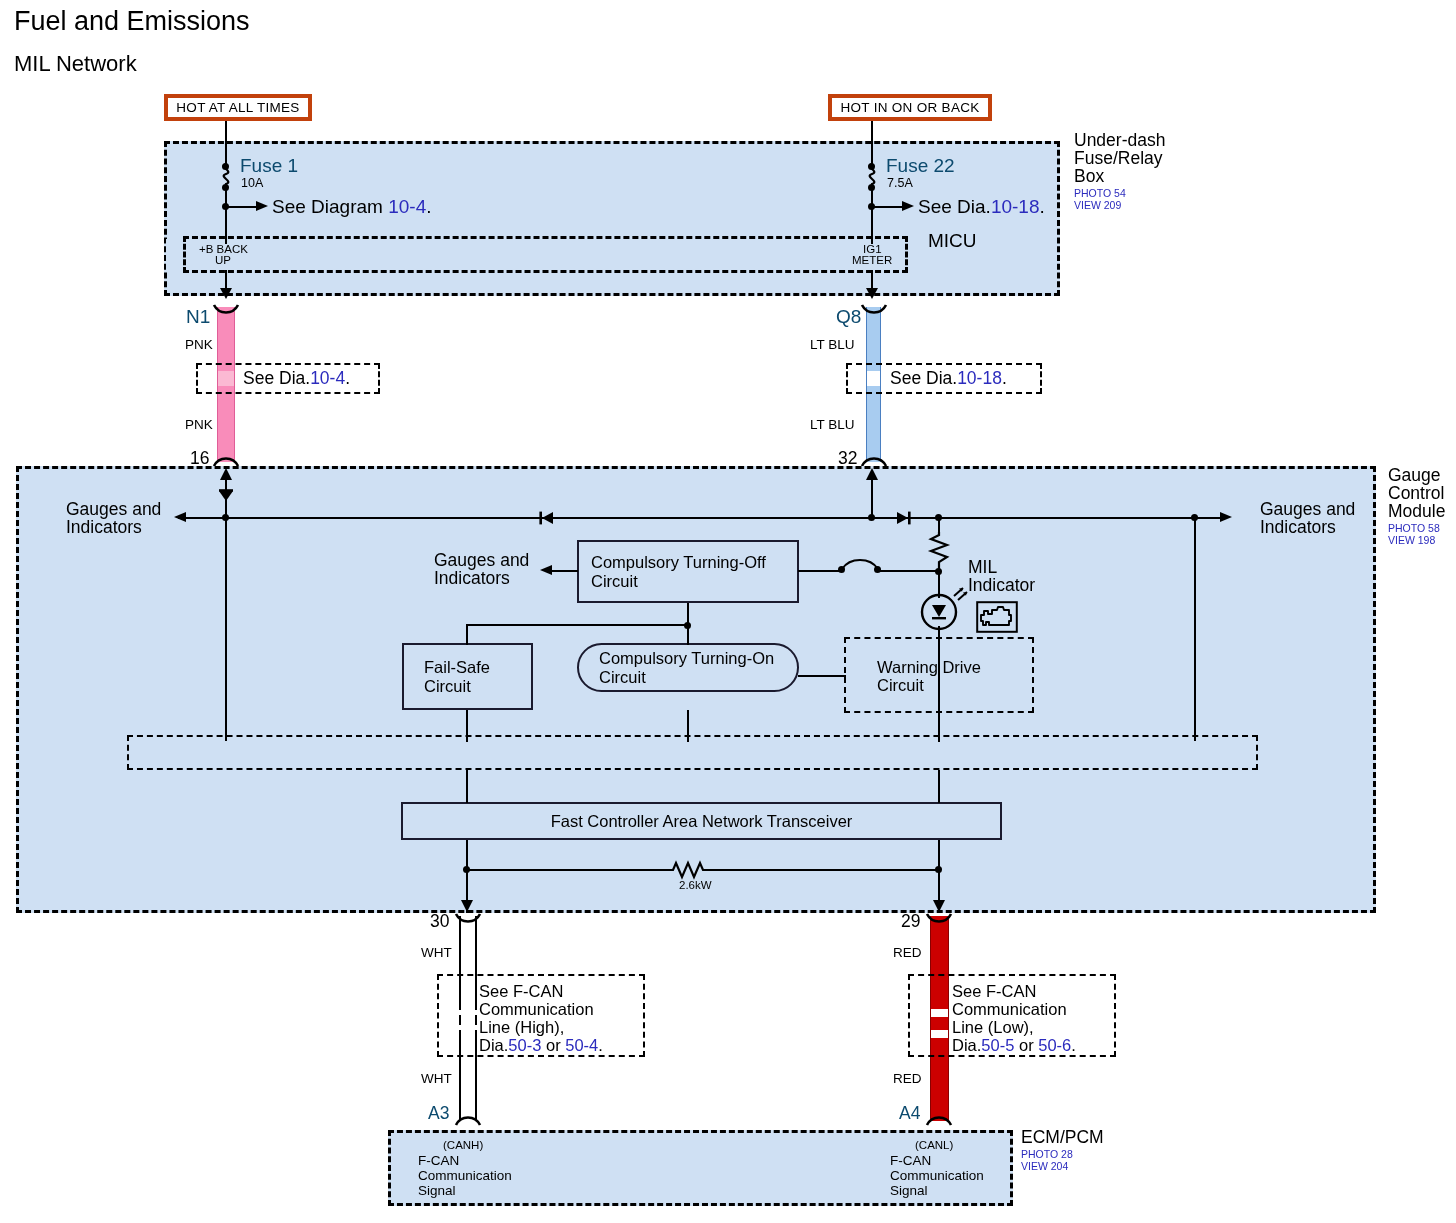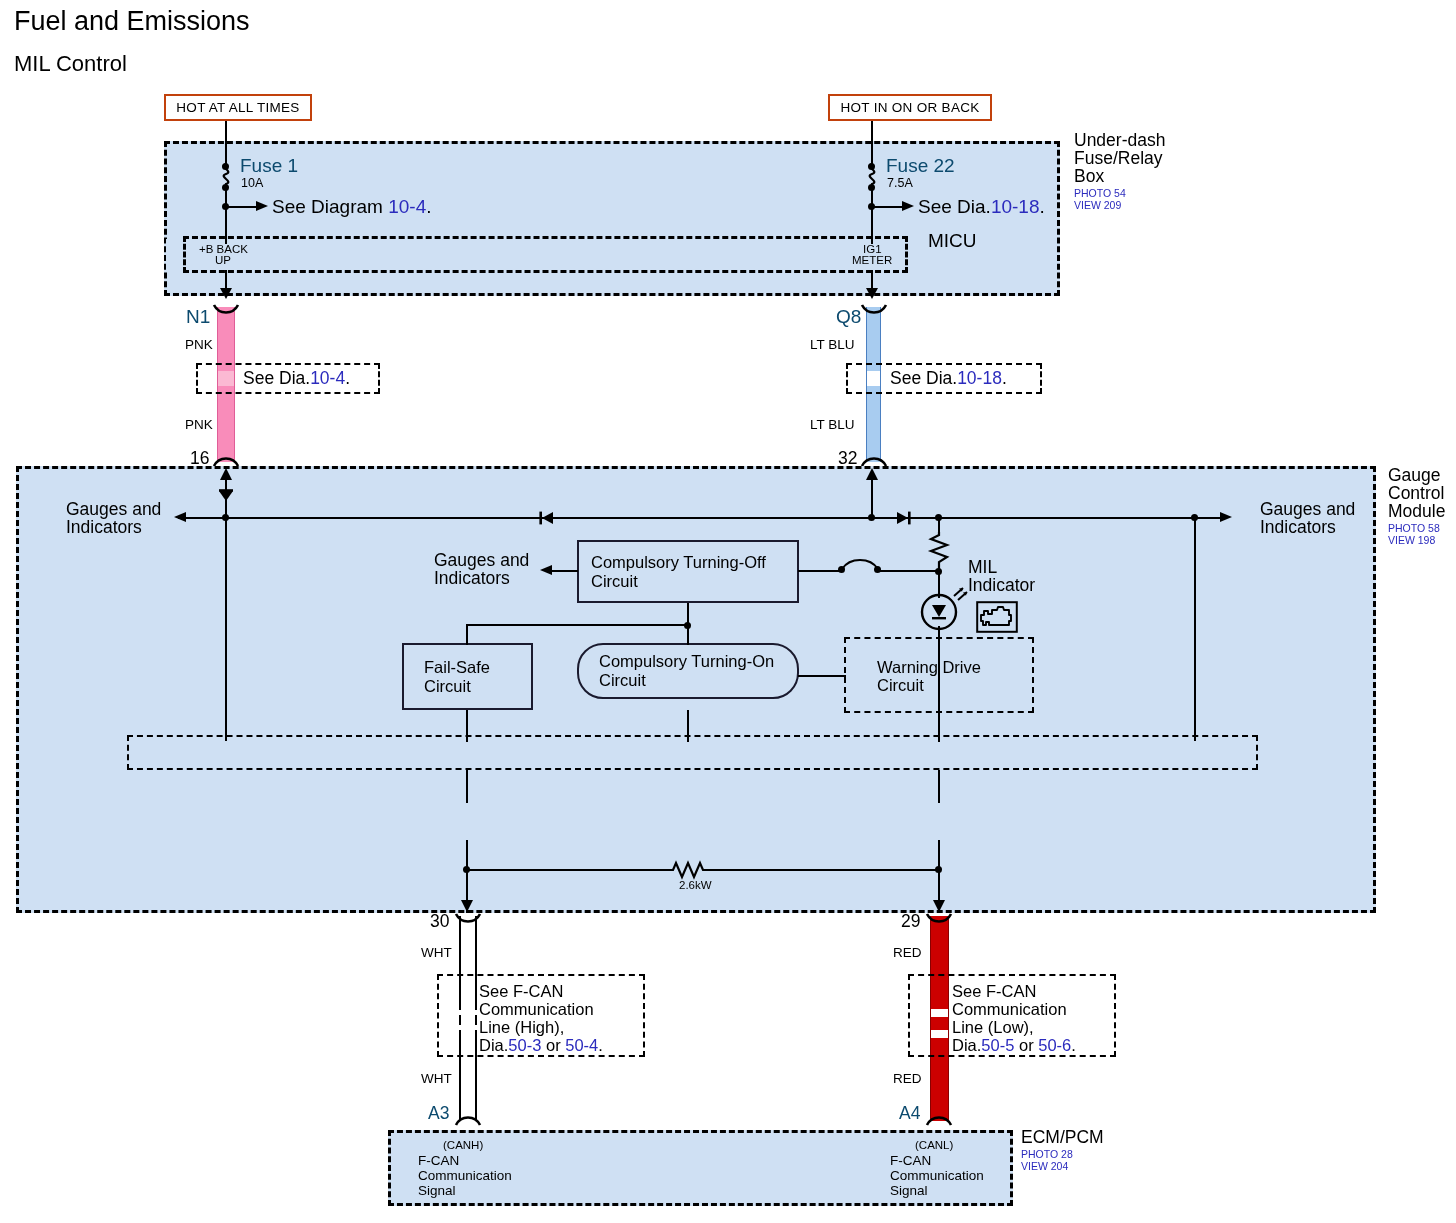--- a/index.html
+++ b/index.html
@@ -28,21 +28,21 @@
   
   .dash{position:absolute;border:3px dashed #000;box-sizing:border-box;background:transparent;}
   .dash-thin{position:absolute;border:2px dashed #000;box-sizing:border-box;background:transparent;}
 
   
   .sbox{position:absolute;border:2.5px solid #1a1a2e;box-sizing:border-box;background:#cfe0f3;
         display:flex;align-items:center;}
   .sbox.ctr{justify-content:center;}
   .sbox span{display:block;}
 
-  .hotbox{position:absolute;border:2px solid #c2410c;box-sizing:border-box;background:#fff;
+  .hotbox{position:absolute;border:4px solid #c2410c;box-sizing:border-box;background:#fff;
           display:flex;align-items:center;justify-content:center;font-size:13.5px;letter-spacing:.3px;}
 
   
   .wirebar{position:absolute;box-sizing:border-box;}
   .pnk{background:#f98cba;border-left:1px solid #e05d97;border-right:1px solid #e05d97;}
   .pnk-lite{background:#fbb9d3;}
   .ltblu{background:#a8ccf0;border-left:1px solid #4a7fc1;border-right:1px solid #4a7fc1;}
   .ltblu-lite{background:#ffffff;}
   .wht{background:#ffffff;border-left:2px solid #000;border-right:2px solid #000;}
   .red{background:#cc0000;border-left:1px solid #8a0000;border-right:1px solid #8a0000;}
@@ -50,21 +50,21 @@
 
   svg{position:absolute;overflow:visible;}
   .dot{position:absolute;width:7px;height:7px;border-radius:50%;background:#000;}
 </style>
 </head>
 <body>
 
 <div id="page">
 
   <div class="txt t-title" style="left:14px;top:6px;">Fuel and Emissions</div>
-  <div class="txt t-sub" style="left:14px;top:52px;">MIL Control</div>
+  <div class="txt t-sub" style="left:14px;top:52px;">MIL Network</div>
 
   <div class="hotbox" style="left:164px;top:94px;width:148px;height:27px;">
     <span>HOT AT ALL TIMES</span>
   </div>
   <div class="hotbox" style="left:828px;top:94px;width:164px;height:27px;">
     <span>HOT IN ON OR BACK</span>
   </div>
 
   <div class="fill" style="left:164px;top:141px;width:896px;height:155px;"></div>
   <div class="dash" style="left:164px;top:141px;width:896px;height:155px;"></div>
@@ -266,21 +266,21 @@
   </svg>
   <div class="dot" style="left:874px;top:566px;"></div>
   <div class="hl" style="left:877px;top:570px;width:62px;"></div>
 
   <div class="sbox" style="left:402px;top:643px;width:131px;height:67px;padding-left:20px;">
     <div>
       <span class="t-16">Fail-Safe</span>
       <span class="t-16">Circuit</span>
     </div>
   </div>
-  <div class="sbox" style="left:577px;top:643px;width:222px;height:56px;padding-left:20px;border-radius:26px;">
+  <div class="sbox" style="left:577px;top:643px;width:222px;height:49px;padding-left:20px;border-radius:26px;">
     <div>
       <span class="t-16">Compulsory Turning-On</span>
       <span class="t-16">Circuit</span>
     </div>
   </div>
   <div class="dash-thin" style="left:844px;top:637px;width:190px;height:76px;"></div>
   <div class="txt t-16" style="left:877px;top:658px;">Warning Drive</div>
   <div class="txt t-16" style="left:877px;top:676px;">Circuit</div>
 
   <div class="vl" style="left:687px;top:603px;height:22px;"></div>
@@ -292,20 +292,23 @@
   <div class="hl" style="left:798px;top:675px;width:48px;"></div>
 
   <div class="vl" style="left:938px;top:710px;height:32px;"></div>
 
   <div class="vl" style="left:466px;top:710px;height:32px;"></div>
 
   <div class="vl" style="left:687px;top:710px;height:32px;"></div>
 
   <div class="dash-thin" style="left:127px;top:735px;width:1131px;height:35px;"></div>
 
+  <div class="sbox ctr" style="left:401px;top:802px;width:601px;height:38px;">
+    <span class="t-16">Fast Controller Area Network Transceiver</span>
+  </div>
   <div class="vl" style="left:466px;top:770px;height:33px;"></div>
   <div class="vl" style="left:938px;top:770px;height:33px;"></div>
 
   <div class="vl" style="left:466px;top:840px;height:73px;"></div>
   <div class="vl" style="left:938px;top:840px;height:73px;"></div>
   <div class="dot" style="left:463px;top:866px;"></div>
   <div class="dot" style="left:935px;top:866px;"></div>
   <div class="hl" style="left:468px;top:869px;width:200px;"></div>
   <svg style="left:668px;top:859px;" width="42" height="22" viewBox="0 0 42 22">
     <path d="M0 11 L5 11 L8 4 L14 18 L20 4 L26 18 L32 4 L35 11 L42 11" fill="none" stroke="#000" stroke-width="2.2"></path>

